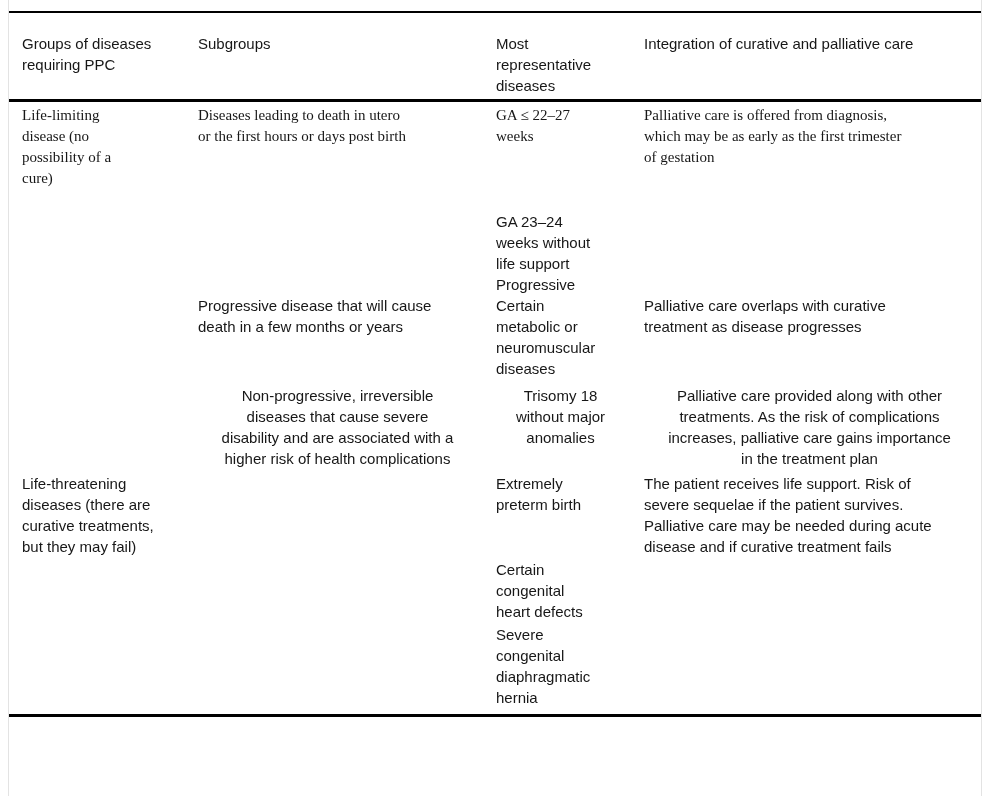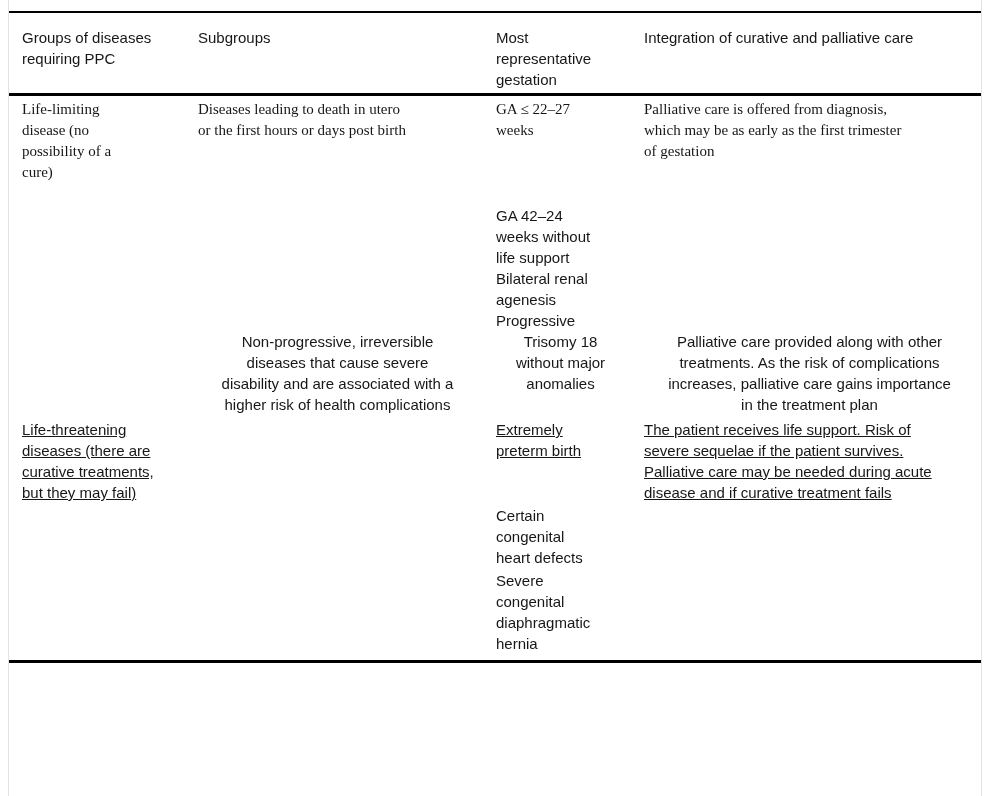--- a/index.html
+++ b/index.html
@@ -35,25 +35,25 @@
   col.c3 { width: 148px; }
   col.c4 { width: 350px; }
   th, td {
     text-align: left;
     vertical-align: top;
     font-weight: 400;
     white-space: pre-line;
     padding: 0 6px 0 13px;
   }
   thead tr { border-bottom: 3px solid #000; }
-  thead th { padding-top: 14px; padding-bottom: 3px; margin-top: 20px; }
+  thead th { padding-top: 20px; padding-bottom: 3px; margin-top: 20px; }
   tbody tr.row-a td { padding-top: 3px; padding-bottom: 22px; font-family: Liberation Serif, serif; }
   tbody tr.row-e td { padding-bottom: 6px; }
   tbody tr.row-f td { padding-bottom: 4px; text-align: center; }
-  tbody tr.row-h td { padding-bottom: 2px; text-decoration: underline; }
+  tbody tr.row-h td { padding-bottom: 2px; }
   tbody tr.row-i td { padding-bottom: 2px; }
   tbody tr.row-j td { padding-bottom: 6px; }
 </style>
 </head>
 <body>
 
 <div class="frame">
   <table class="ppc">
     <colgroup>
       <col class="c1">
@@ -61,58 +61,62 @@
         <col class="c3">
         <col class="c4">
     </colgroup>
     <thead>
       <tr>
         <th>Groups of diseases
 requiring PPC</th>
         <th>Subgroups</th>
         <th>Most
 representative
-gestation</th>
+diseases</th>
         <th>Integration of curative and palliative care</th>
       </tr>
     </thead>
     <tbody>
       <tr class="row-a">
         <td>Life-limiting
 disease (no
 possibility of a
 cure)</td>
         <td>Diseases leading to death in utero
 or the first hours or days post birth</td>
         <td>GA ≤ 22–27
 weeks</td>
         <td>Palliative care is offered from diagnosis,
 which may be as early as the first trimester
 of gestation</td>
       </tr>
       <tr class="row-b">
         <td></td>
         <td></td>
-        <td>GA 42–24
+        <td>GA 23–24
 weeks without
 life support</td>
-        <td></td>
-      </tr>
-      <tr class="row-c">
-        <td></td>
-        <td></td>
-        <td>Bilateral renal
-agenesis</td>
         <td></td>
       </tr>
       <tr class="row-d">
         <td></td>
         <td></td>
         <td>Progressive</td>
         <td></td>
+      </tr>
+      <tr class="row-e">
+        <td></td>
+        <td>Progressive disease that will cause
+death in a few months or years</td>
+        <td>Certain
+metabolic or
+neuromuscular
+diseases</td>
+        <td>Palliative care overlaps with curative
+treatment as disease progresses</td>
       </tr>
       <tr class="row-f">
         <td></td>
         <td>Non-progressive, irreversible
 diseases that cause severe
 disability and are associated with a
 higher risk of health complications</td>
         <td>Trisomy 18
 without major
 anomalies</td>

